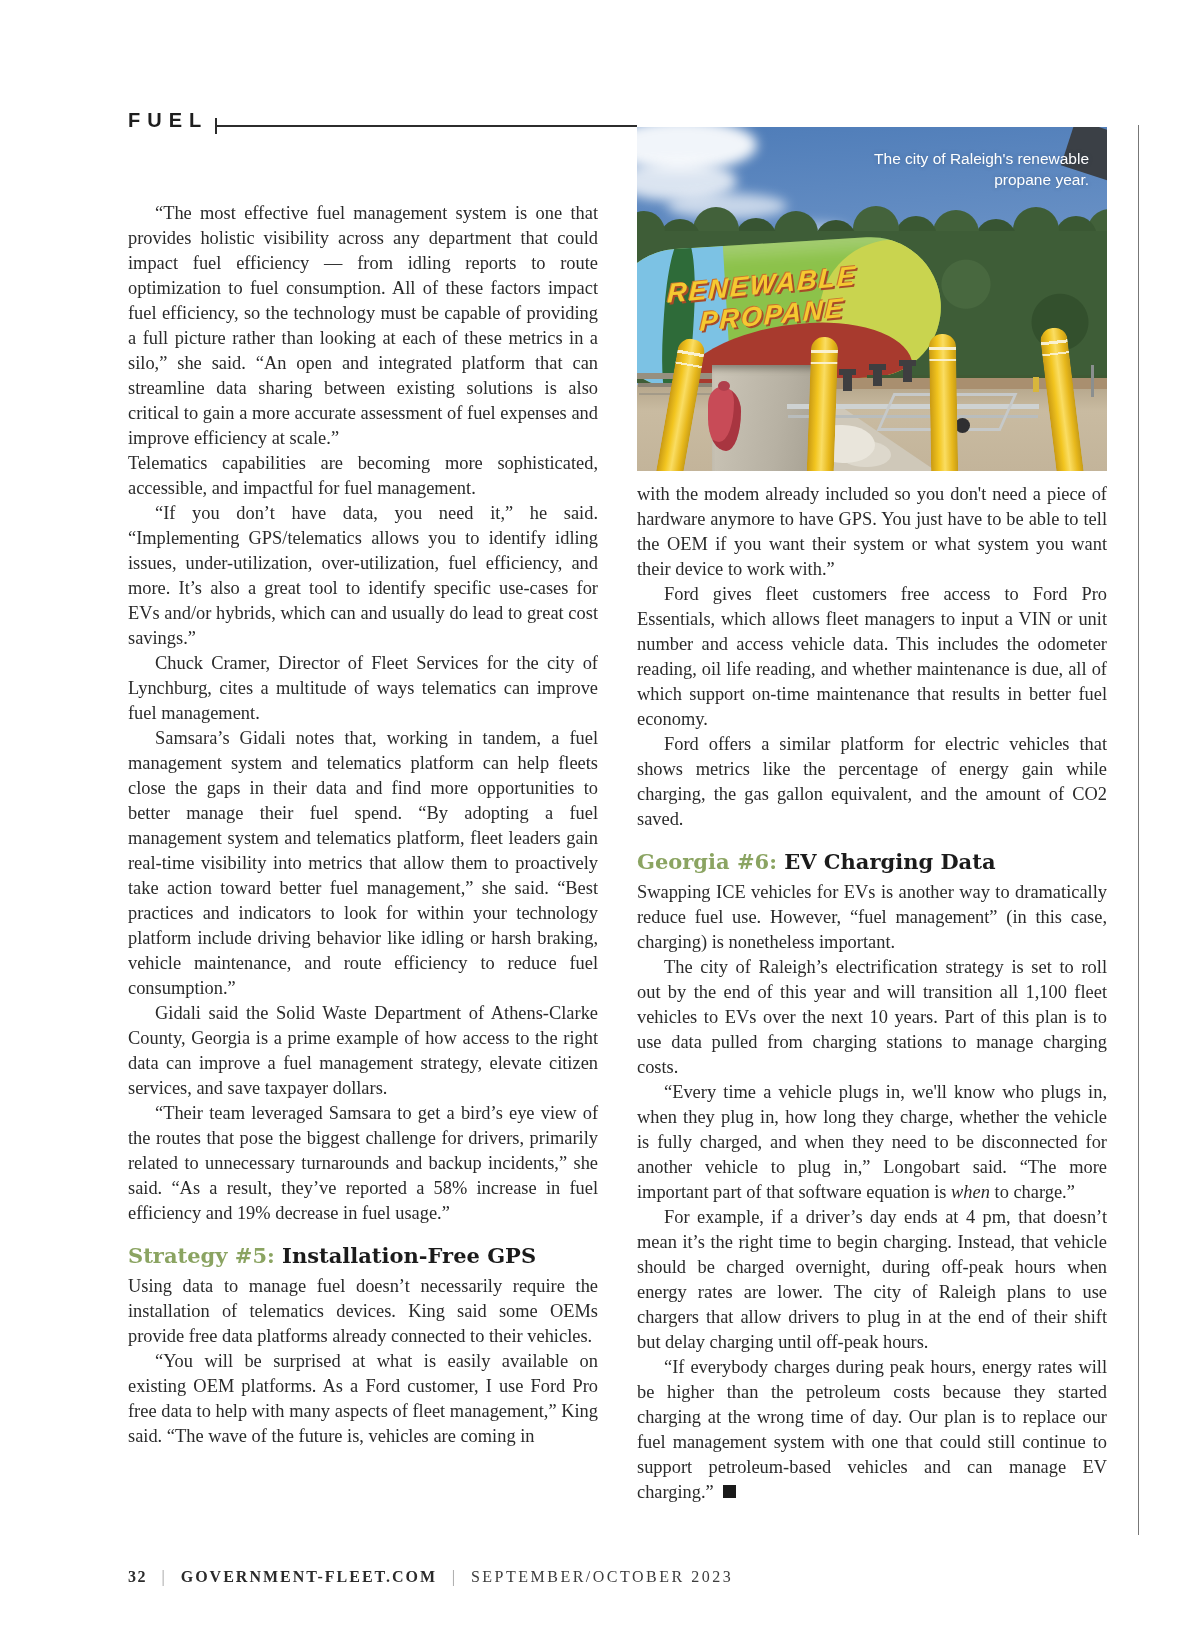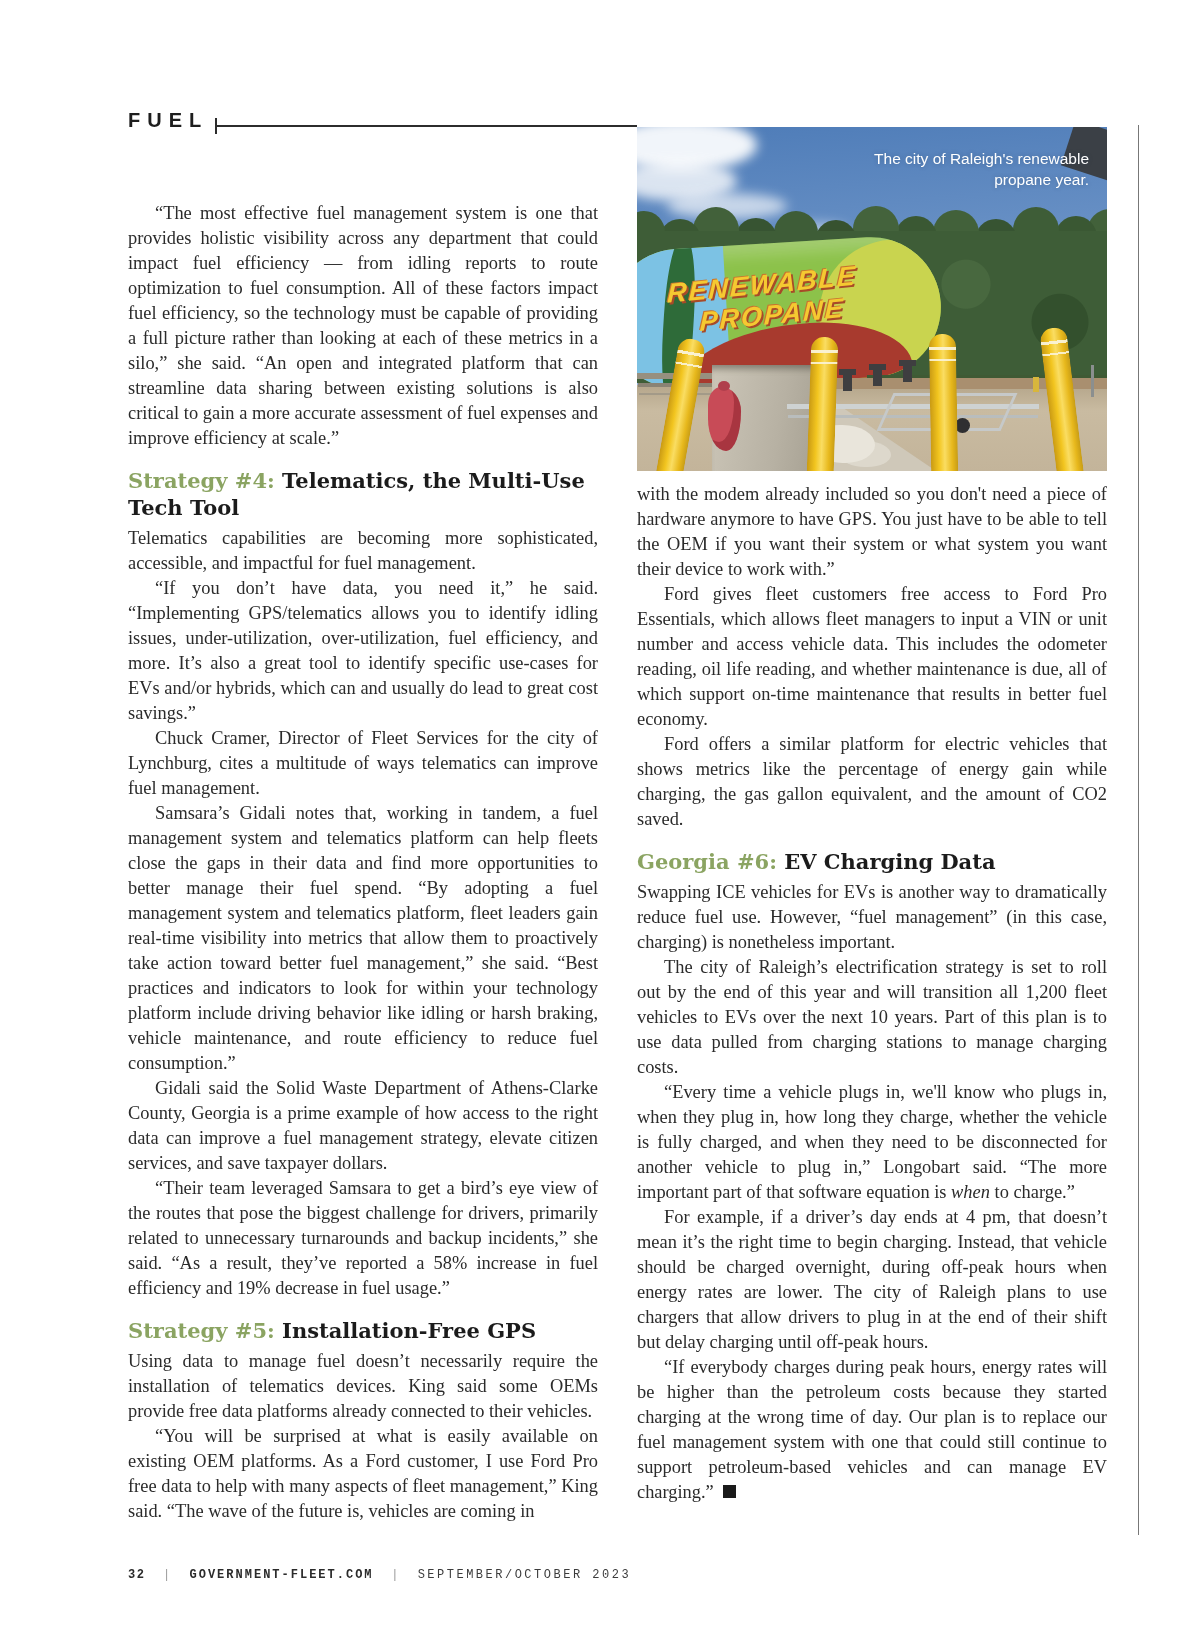--- a/index.html
+++ b/index.html
@@ -105,22 +105,22 @@
   .column .italic { font-style:italic; }
   .left  { left:96px;  top:201px; }
   .right { left:605px; top:482px; }
   .strategy-heading { font-family:"DejaVu Serif",serif; font-weight:bold; font-size:21px;
                       line-height:27px; margin:16px 0 5px; text-align:left; }
   .strategy-num { color:#8ba462; }
   .strategy-title { color:#1b1b1b; }
   .endmark { display:inline-block; width:13px; height:13px; background:#1a1a1a; margin-left:9px; }
 
   
-  .footer { position:absolute; left:96px; top:1568px; font-family:Liberation Mono, monospace;
-            font-size:12px; color:#2b2b2b; letter-spacing:1.5px; white-space:nowrap; }
+  .footer { position:absolute; left:96px; top:1568px; font-family:Liberation Serif, serif;
+            font-size:16px; color:#2b2b2b; letter-spacing:1.5px; white-space:nowrap; }
   .f-num  { font-weight:bold; }
   .f-sep  { color:#9a9a9a; font-weight:300; margin:0 9px; }
   .f-site { font-weight:bold; letter-spacing:2px; }
   .f-issue { color:#3c3c3c; letter-spacing:2.5px; }
 </style>
 </head>
 <body>
 
 <div class="page">
 
@@ -177,38 +177,37 @@
     <div class="bollard b4"></div>
 
     <div class="photo-caption">
       <div>The city of Raleigh's renewable</div>
       <div>propane year.</div>
     </div>
   </div>
 
   <div class="column left">
       <p class="indent"><span>“The most effective fuel management system is one that provides holistic visibility across any department that could impact fuel efficiency — from idling reports to route optimization to fuel consumption. All of these factors impact fuel efficiency, so the technology must be capable of providing a full picture rather than looking at each of these metrics in a silo,” she said. “An open and integrated platform that can streamline data sharing between existing solutions is also critical to gain a more accurate assessment of fuel expenses and improve efficiency at scale.”</span></p>
-      <div class="strategy-heading"><span class="strategy-num">Strategy #4: </span><span class="strategy-title">Telematics, the Multi-Use Tech Tool</span></div>
       <p><span>Telematics capabilities are becoming more sophisticated, accessible, and impactful for fuel management.</span></p>
       <p class="indent"><span>“If you don’t have data, you need it,” he said. “Implementing GPS/telematics allows you to identify idling issues, under-utilization, over-utilization, fuel efficiency, and more. It’s also a great tool to identify specific use-cases for EVs and/or hybrids, which can and usually do lead to great cost savings.”</span></p>
       <p class="indent"><span>Chuck Cramer, Director of Fleet Services for the city of Lynchburg, cites a multitude of ways telematics can improve fuel management.</span></p>
       <p class="indent"><span>Samsara’s Gidali notes that, working in tandem, a fuel management system and telematics platform can help fleets close the gaps in their data and find more opportunities to better manage their fuel spend. “By adopting a fuel management system and telematics platform, fleet leaders gain real-time visibility into metrics that allow them to proactively take action toward better fuel management,” she said. “Best practices and indicators to look for within your technology platform include driving behavior like idling or harsh braking, vehicle maintenance, and route efficiency to reduce fuel consumption.”</span></p>
       <p class="indent"><span>Gidali said the Solid Waste Department of Athens-Clarke County, Georgia is a prime example of how access to the right data can improve a fuel management strategy, elevate citizen services, and save taxpayer dollars.</span></p>
       <p class="indent"><span>“Their team leveraged Samsara to get a bird’s eye view of the routes that pose the biggest challenge for drivers, primarily related to unnecessary turnarounds and backup incidents,” she said. “As a result, they’ve reported a 58% increase in fuel efficiency and 19% decrease in fuel usage.”</span></p>
       <div class="strategy-heading"><span class="strategy-num">Strategy #5: </span><span class="strategy-title">Installation-Free GPS</span></div>
       <p><span>Using data to manage fuel doesn’t necessarily require the installation of telematics devices. King said some OEMs provide free data platforms already connected to their vehicles.</span></p>
       <p class="indent"><span>“You will be surprised at what is easily available on existing OEM platforms. As a Ford customer, I use Ford Pro free data to help with many aspects of fleet management,” King said. “The wave of the future is, vehicles are coming in</span></p>
     </div>
   <div class="column right">
       <p><span>with the modem already included so you don't need a piece of hardware anymore to have GPS. You just have to be able to tell the OEM if you want their system or what system you want their device to work with.”</span></p>
       <p class="indent"><span>Ford gives fleet customers free access to Ford Pro Essentials, which allows fleet managers to input a VIN or unit number and access vehicle data. This includes the odometer reading, oil life reading, and whether maintenance is due, all of which support on-time maintenance that results in better fuel economy.</span></p>
       <p class="indent"><span>Ford offers a similar platform for electric vehicles that shows metrics like the percentage of energy gain while charging, the gas gallon equivalent, and the amount of CO2 saved.</span></p>
       <div class="strategy-heading"><span class="strategy-num">Georgia #6: </span><span class="strategy-title">EV Charging Data</span></div>
       <p><span>Swapping ICE vehicles for EVs is another way to dramatically reduce fuel use. However, “fuel management” (in this case, charging) is nonetheless important.</span></p>
-      <p class="indent"><span>The city of Raleigh’s electrification strategy is set to roll out by the end of this year and will transition all 1,200 fleet vehicles to EVs over the next 10 years. Part of this plan is to use data pulled from charging stations to manage charging costs.</span></p>
+      <p class="indent"><span>The city of Raleigh’s electrification strategy is set to roll out by the end of this year and will transition all 1,100 fleet vehicles to EVs over the next 10 years. Part of this plan is to use data pulled from charging stations to manage charging costs.</span></p>
       <p class="indent"><span>“Every time a vehicle plugs in, we'll know who plugs in, when they plug in, how long they charge, whether the vehicle is fully charged, and when they need to be disconnected for another vehicle to plug in,” Longobart said. “The more important part of that software equation is </span><span class="italic">when</span><span> to charge.”</span></p>
       <p class="indent"><span>For example, if a driver’s day ends at 4 pm, that doesn’t mean it’s the right time to begin charging. Instead, that vehicle should be charged overnight, during off-peak hours when energy rates are lower. The city of Raleigh plans to use chargers that allow drivers to plug in at the end of their shift but delay charging until off-peak hours.</span></p>
       <p class="indent"><span>“If everybody charges during peak hours, energy rates will be higher than the petroleum costs because they started charging at the wrong time of day. Our plan is to replace our fuel management system with one that could still continue to support petroleum-based vehicles and can manage EV charging.”</span><span class="endmark" aria-label="■"></span></p>
     </div>
 
   <div class="footer">
     <span class="f-num">32</span>
     <span class="f-sep">|</span>
     <span class="f-site">GOVERNMENT-FLEET.COM</span>
     <span class="f-sep">|</span>

